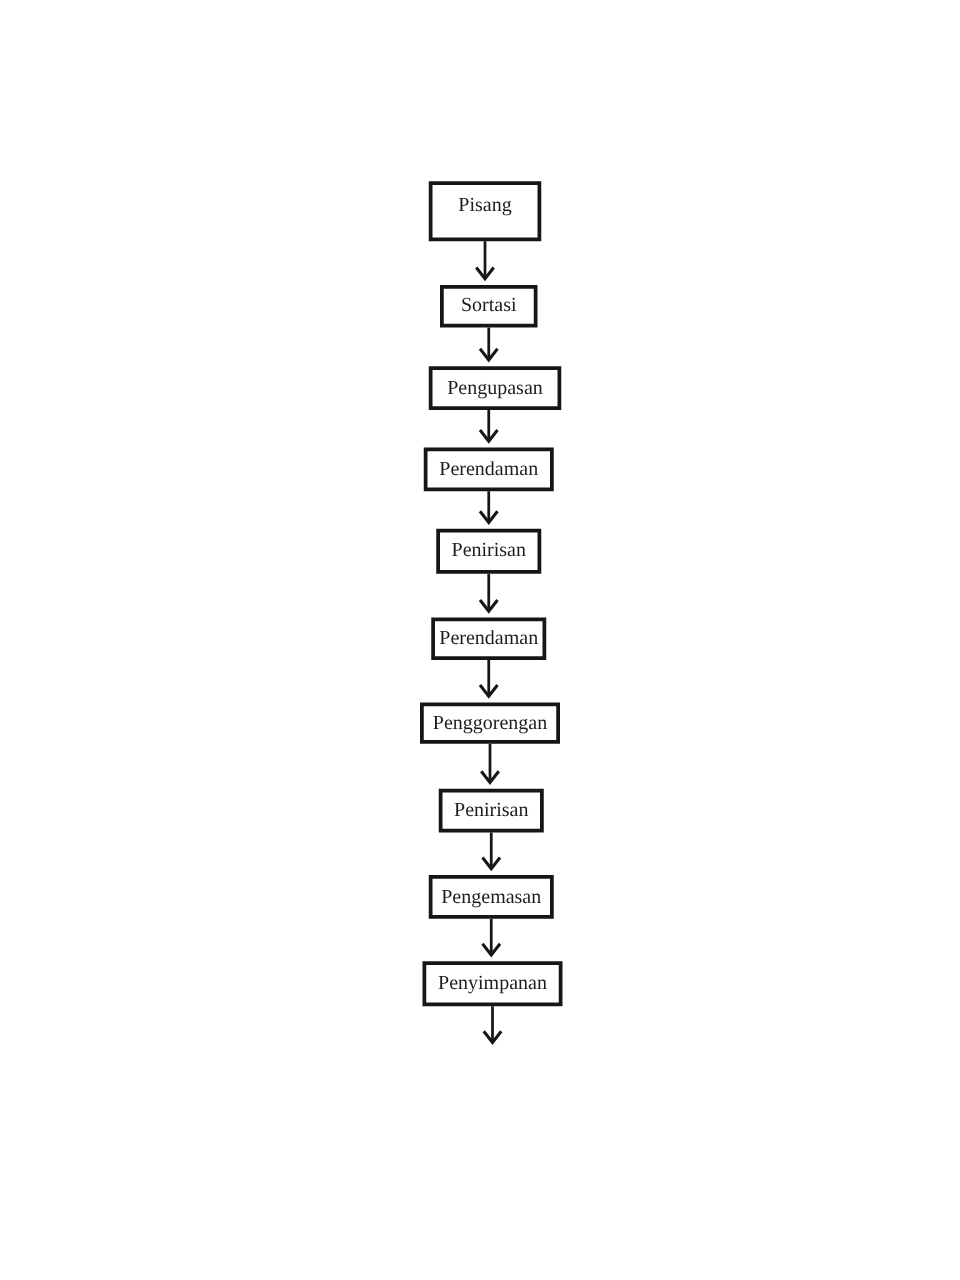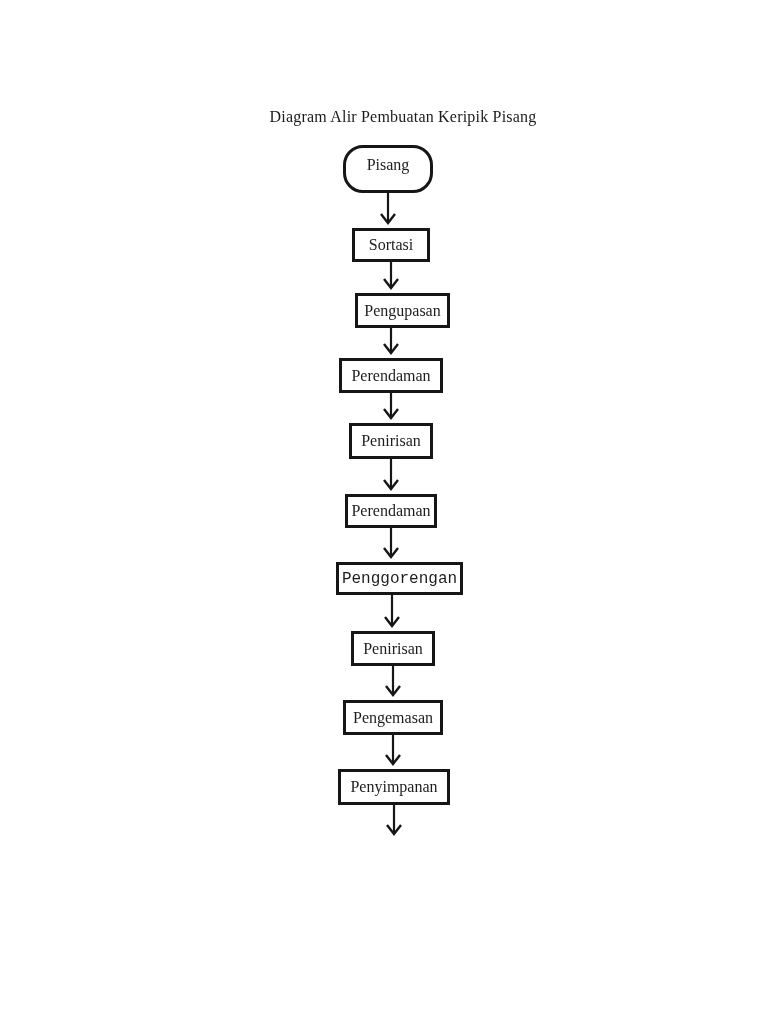--- a/index.html
+++ b/index.html
@@ -51,41 +51,40 @@
   }
   .connector {
     position: absolute;
     overflow: visible;
   }
 </style>
 </head>
 <body>
 
 <div class="page">
-  <h1 class="title">Diagram Alir Pembuatan Keripik Pisang</h1>
   <div id="diagram" class="diagram">
-      <div class="node tall" style="left: 343px; top: 145px; width: 90px; height: 48px; border-radius: 20px;">
+      <div class="node tall" style="left: 343px; top: 145px; width: 90px; height: 48px;">
         <span>Pisang</span>
       </div>
       <div class="node" style="left: 352px; top: 228px; width: 78px; height: 34px;">
         <span>Sortasi</span>
       </div>
-      <div class="node" style="left: 343px; top: 293px; width: 95px; height: 35px; margin-left: 12px;">
+      <div class="node" style="left: 343px; top: 293px; width: 106px; height: 35px;">
         <span>Pengupasan</span>
       </div>
       <div class="node" style="left: 339px; top: 358px; width: 104px; height: 35px;">
         <span>Perendaman</span>
       </div>
       <div class="node" style="left: 349px; top: 423px; width: 84px; height: 36px;">
         <span>Penirisan</span>
       </div>
       <div class="node" style="left: 345px; top: 494px; width: 92px; height: 34px;">
         <span>Perendaman</span>
       </div>
-      <div class="node" style="left: 336px; top: 562px; width: 127px; height: 33px; font-family: Liberation Mono, monospace;">
+      <div class="node" style="left: 336px; top: 562px; width: 112px; height: 33px;">
         <span>Penggorengan</span>
       </div>
       <div class="node" style="left: 351px; top: 631px; width: 84px; height: 35px;">
         <span>Penirisan</span>
       </div>
       <div class="node" style="left: 338px; top: 769px; width: 112px; height: 36px;">
         <span>Penyimpanan</span>
       </div>
       <div class="node" style="left: 343px; top: 700px; width: 100px; height: 35px;">
         <span>Pengemasan</span>

